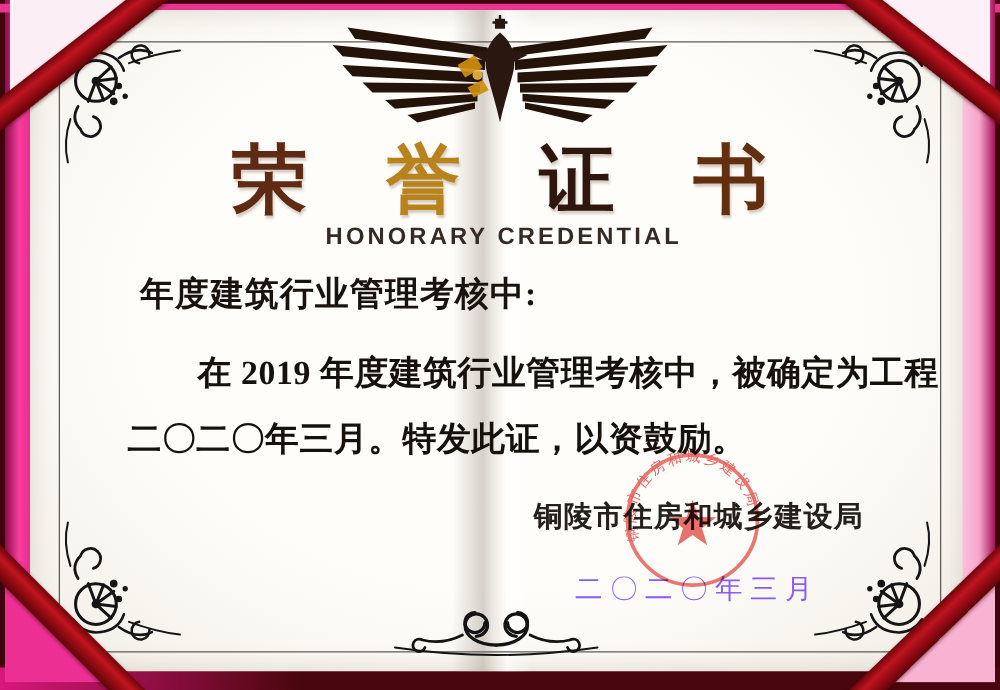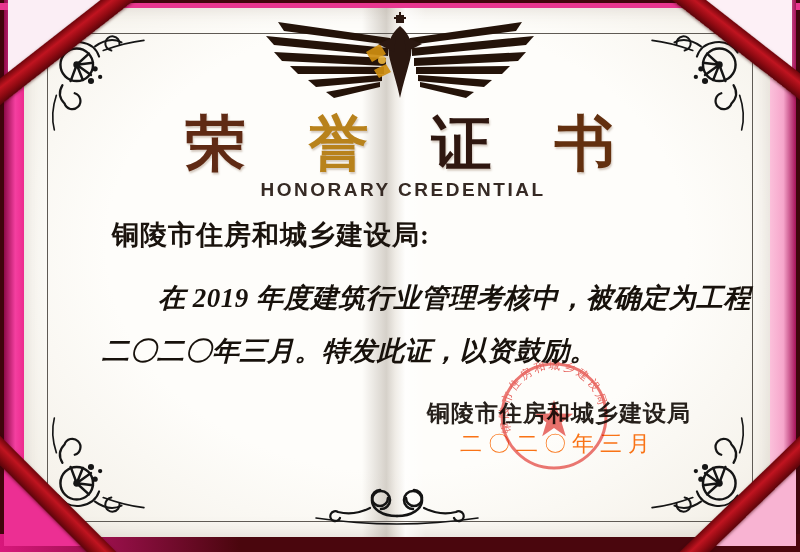--- a/index.html
+++ b/index.html
@@ -56,27 +56,27 @@
     text-align:center;font-size:60px;font-weight:700;letter-spacing:24px;
     padding-left:24px;box-sizing:border-box;
     text-shadow:1px 2px 2px rgba(90,50,20,.25);font-family:Liberation Serif, serif;}
   .tc0{color:#5f2a14;} .tc1{color:#b8821c;} .tc2{color:#2f1710;} .tc3{color:#63300f;}
   .subtitle{position:absolute;left:0;top:179px;width:806px;z-index:15;text-align:center;
     font-family:"Liberation Sans","DejaVu Sans",sans-serif;font-weight:700;
     font-size:19px;letter-spacing:2.5px;color:#362a24;}
   .recipient{position:absolute;left:112px;top:217px;z-index:15;
     font-size:27px;font-weight:700;color:#1a130d;letter-spacing:1px;}
   .body-line{position:absolute;z-index:15;font-size:27px;font-weight:600;
-    color:#17110b;letter-spacing:.5px;font-style:italic;}
+    color:#17110b;letter-spacing:.5px;}
   .body-line.l1{left:158px;top:280px;}
   .body-line.l2{left:102px;top:333px;}
   .issuer{position:absolute;left:427px;top:398px;z-index:15;
     font-size:23px;font-weight:700;color:#26201b;letter-spacing:1px;}
-  .issue-date{position:absolute;left:460px;top:429px;z-index:15;
-    font-size:22px;color:#f97316;letter-spacing:6px;}
+  .issue-date{position:absolute;left:460px;top:456px;z-index:15;
+    font-size:22px;color:#8b5cf6;letter-spacing:6px;}
   
   .seal{position:absolute;left:492px;top:354px;width:124px;height:124px;z-index:20;
     opacity:.88;mix-blend-mode:multiply;}
 </style>
 </head>
 <body>
 
 <div id="stage">
 
   <div class="pink-left"></div>
@@ -206,21 +206,21 @@
   </svg>
 
   <div class="title-row">
     <span class="tc0">荣</span>
     <span class="tc1">誉</span>
     <span class="tc2">证</span>
     <span class="tc3">书</span>
   </div>
   <div class="subtitle">HONORARY CREDENTIAL</div>
 
-  <div class="recipient">铜陵市住房和城乡建设局:</div>
+  <div class="recipient">年度建筑行业管理考核中:</div>
 
   <div class="body-line l1">在 2019 年度建筑行业管理考核中，被确定为工程</div>
   <div class="body-line l2">二〇二〇年三月。特发此证，以资鼓励。</div>
 
   <div class="issuer">铜陵市住房和城乡建设局</div>
   <div class="issue-date">二〇二〇年三月</div>
 
   <svg class="seal" viewBox="0 0 124 124">
     <circle cx="62" cy="62" r="52" fill="none" stroke="#e85450" stroke-width="3" opacity="0.9"></circle>
     <path id="sealArc" d="M 20,80 A 46,46 0 1 1 104,80" fill="none"></path>

